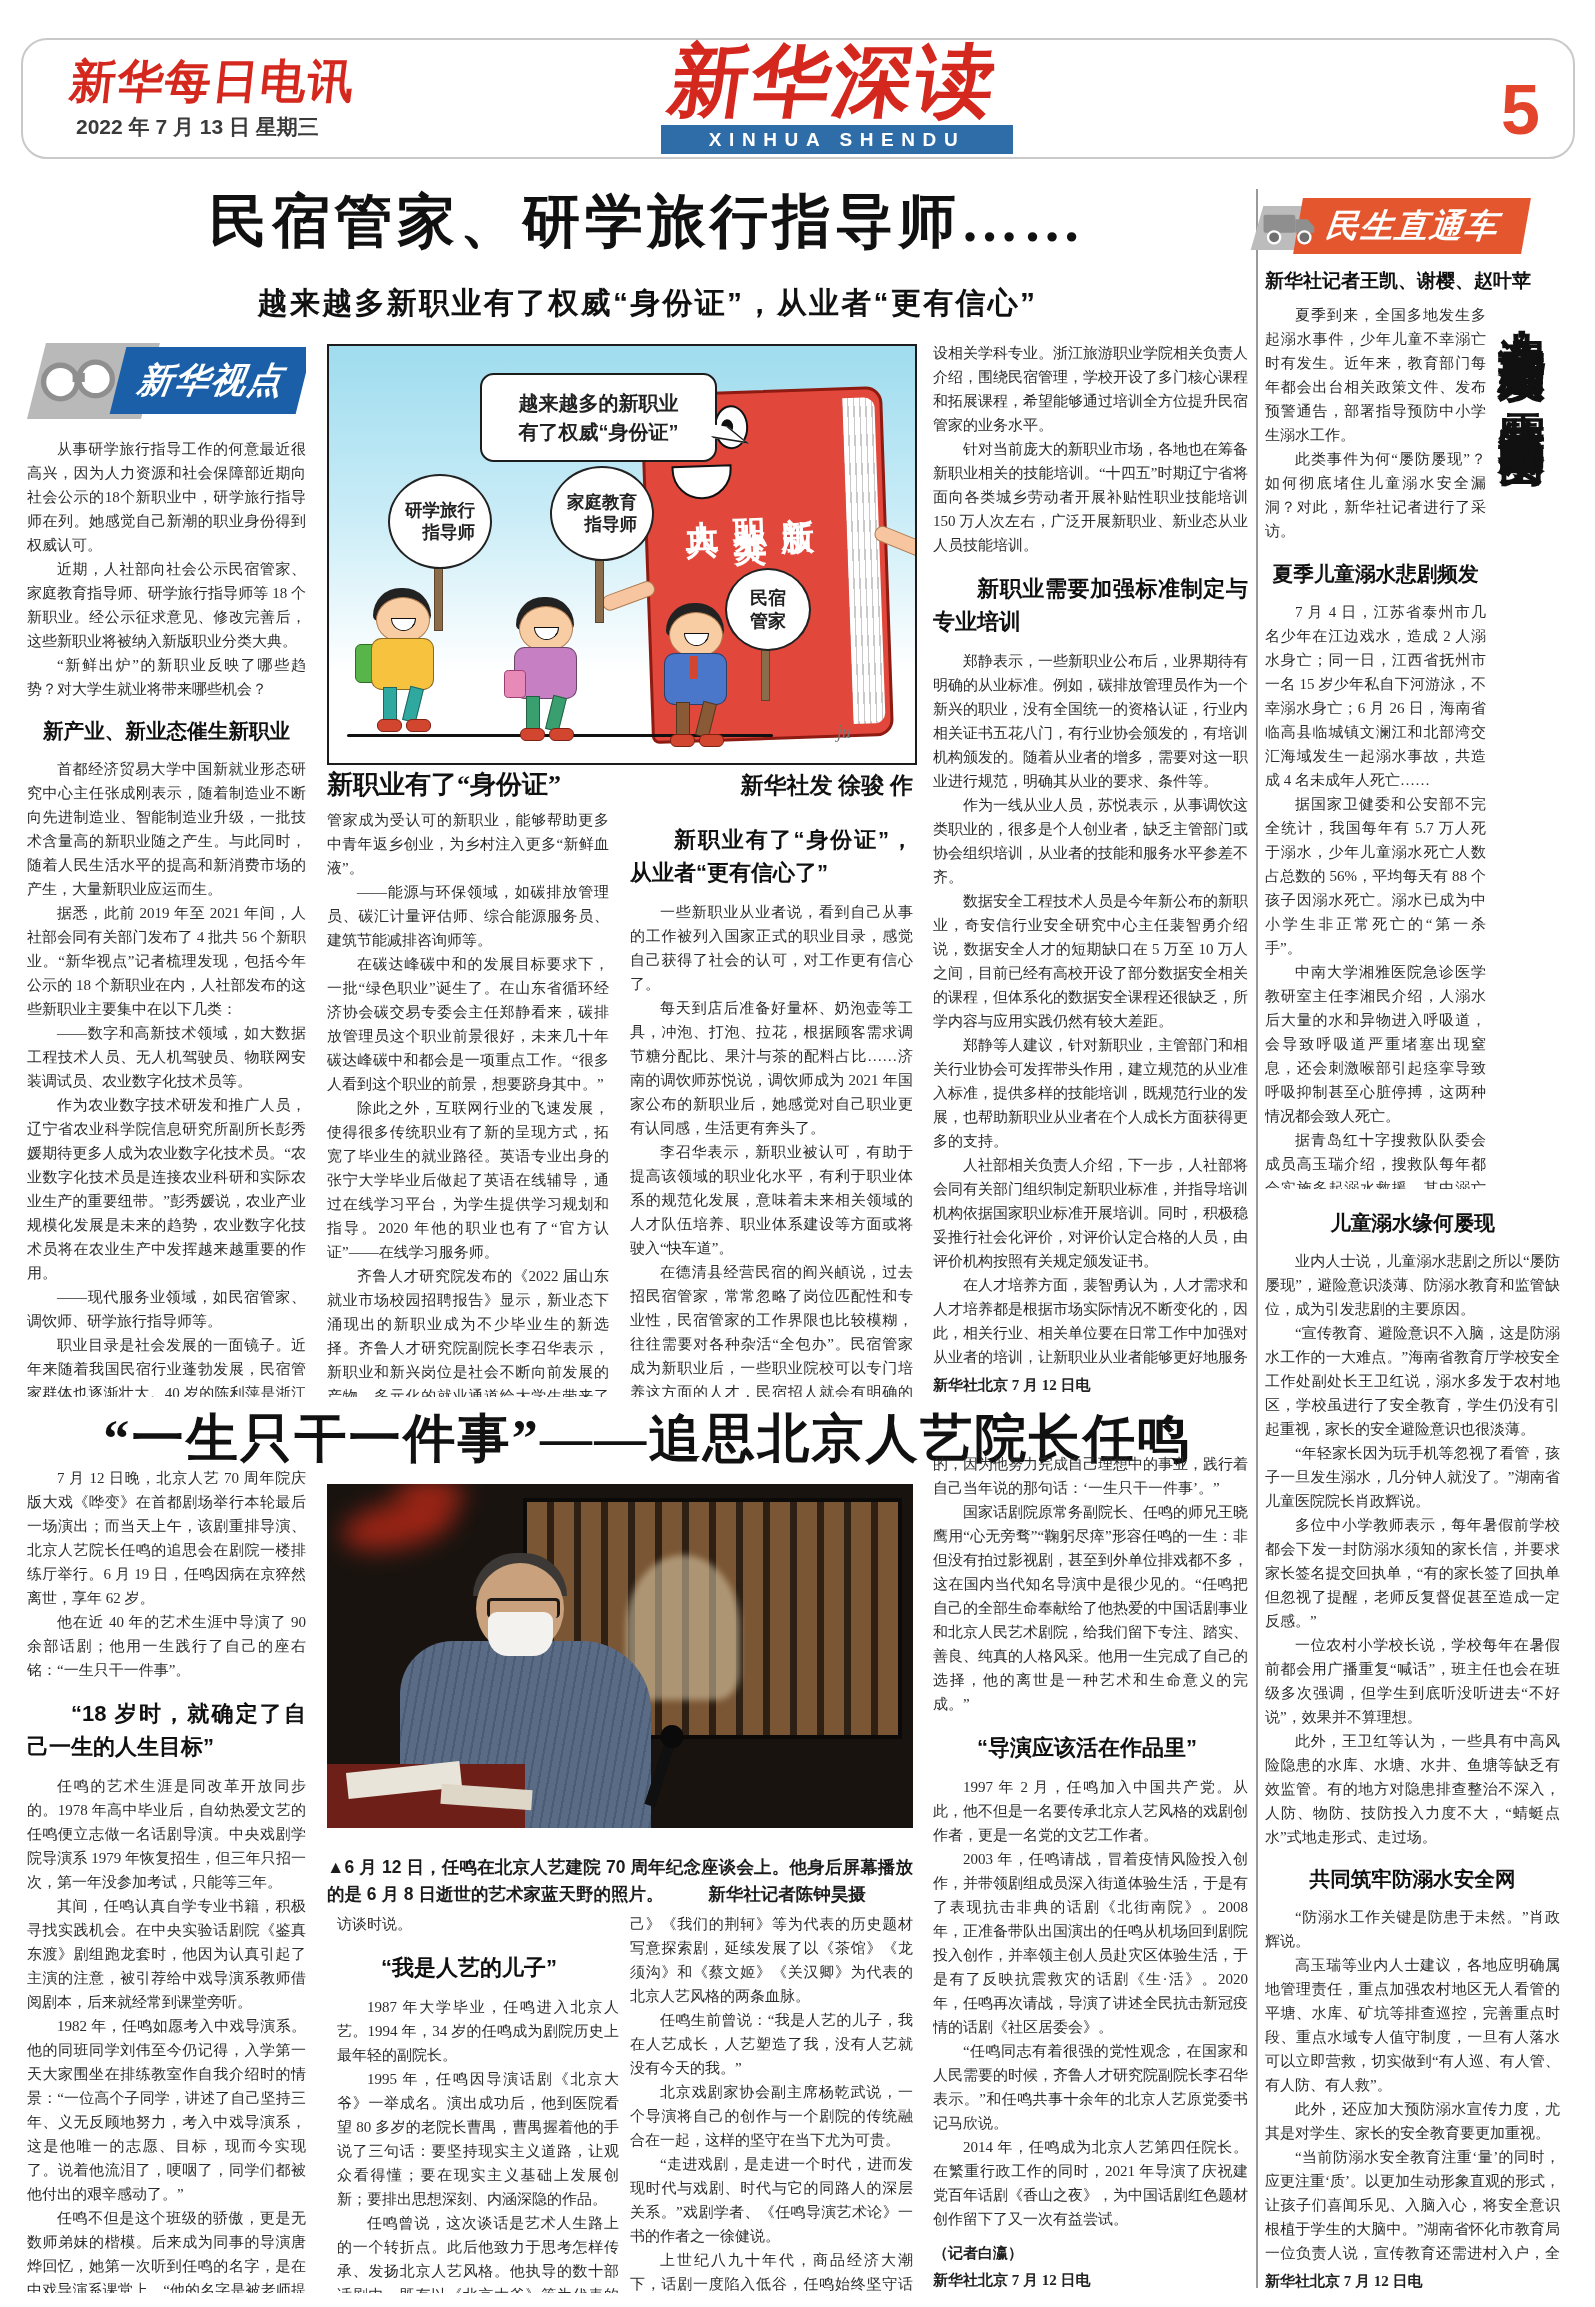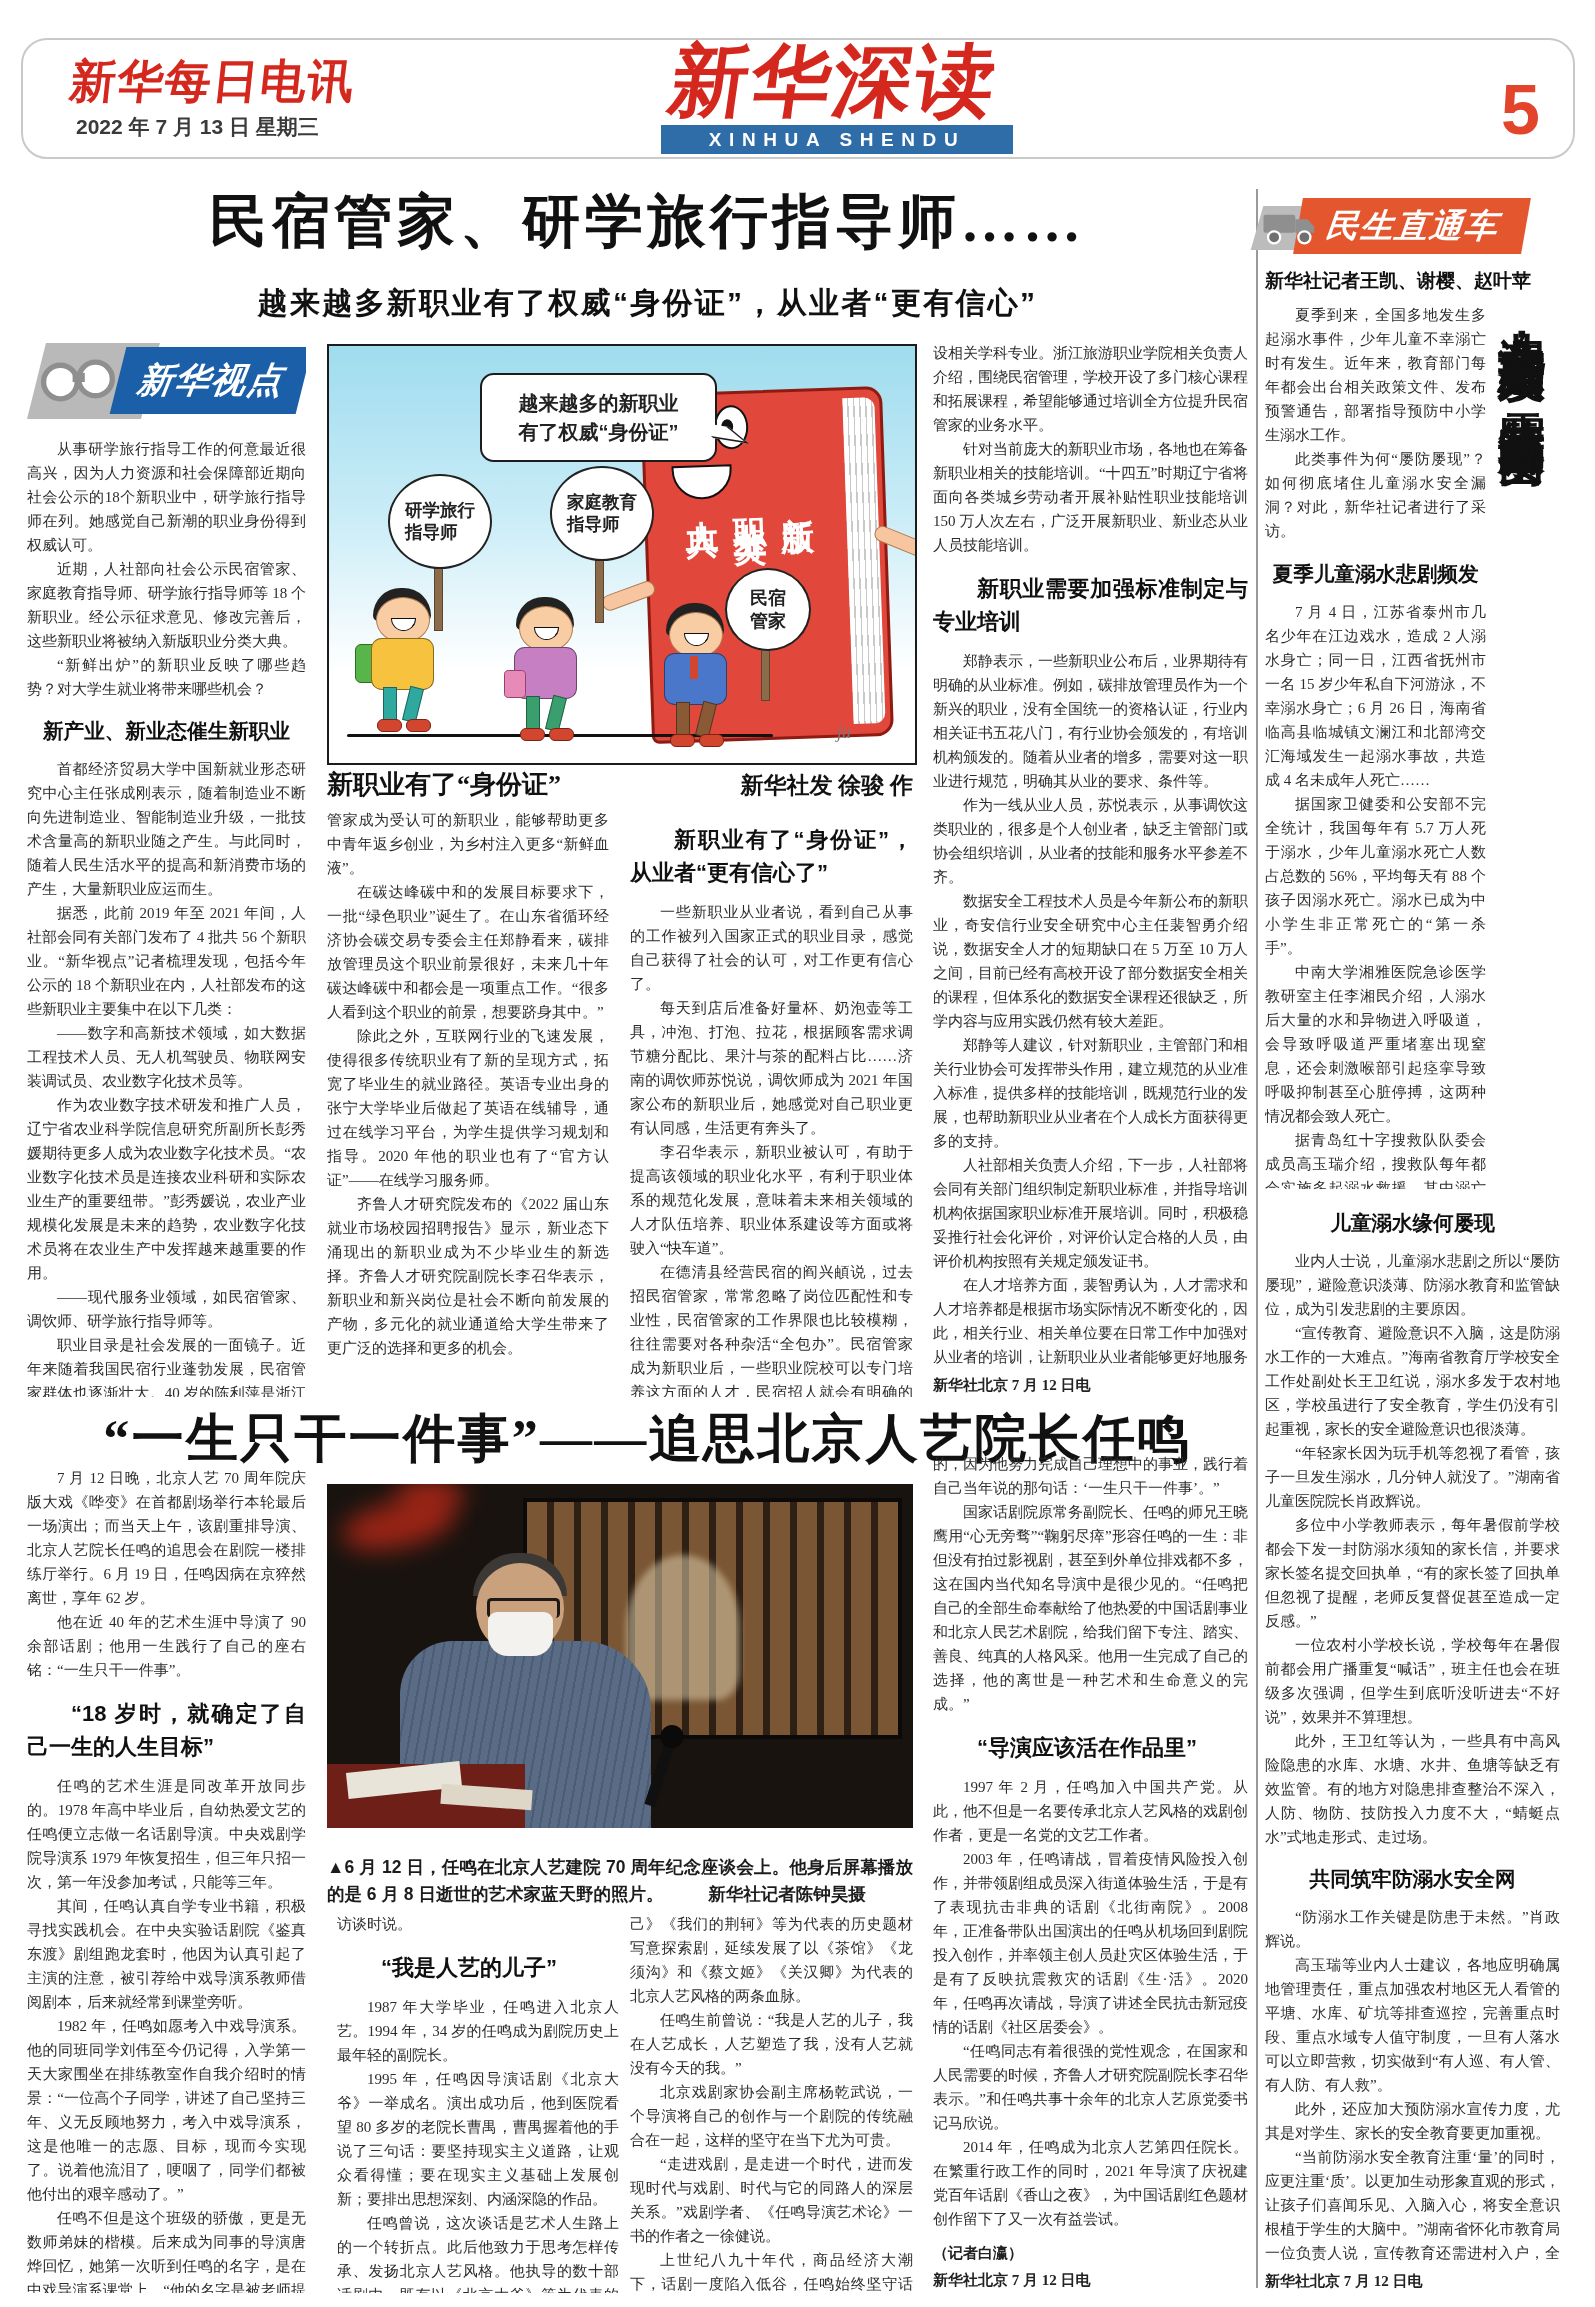--- a/index.html
+++ b/index.html
@@ -73,21 +73,21 @@
   .c-arm{position:absolute;width:53px;height:13.7px;background:#f7c6a0;border:1.5px solid #b07a4e;border-radius:7.6px;}
   .c-arm.a1{left:-49px;top:190px;transform:rotate(-18deg);}
   .c-arm.a2{right:-44px;top:145px;transform:rotate(24deg);}
   .c-bubble{position:absolute;left:151px;top:27px;width:233px;height:85px;background:#fff;
     border:2.7px solid #1c1c1c;border-radius:13.7px;display:flex;align-items:center;justify-content:center;
     text-align:center;font-weight:bold;font-size:20px;line-height:1.45;white-space:pre-line;
     font-family:"Liberation Sans",sans-serif;z-index:4;}
   .c-bubble::after{content:"";position:absolute;right:-20px;top:49px;width:26px;height:15px;background:#fff;
     border-bottom:2.7px solid #1c1c1c;border-right:2.7px solid #1c1c1c;transform:skewX(55deg) rotate(12deg);}
   .sign{position:absolute;background:#fff;border:2.7px solid #222;border-radius:50%;
-    display:flex;align-items:center;justify-content:center;text-align:left;font-weight:bold;
+    display:flex;align-items:center;justify-content:center;text-align:right;font-weight:bold;
     font-size:17.5px;line-height:1.25;white-space:pre-line;z-index:3;font-family:"Liberation Sans",sans-serif;}
   .stick{position:absolute;width:6.9px;background:#8a6b4a;border:0.8px solid #5d452c;z-index:2;}
   .c-sign1{left:59px;top:128px;width:100px;height:91px;}
   .c-sign2{left:221px;top:120px;width:100px;height:91px;}
   .c-sign3{left:396px;top:222px;width:82px;height:79px;font-size:18px;}
   .st1{left:105px;top:218px;height:65px;} .st2{left:266px;top:210px;height:65px;} .st3{left:432px;top:300px;height:53px;}
   .c-ground{position:absolute;left:18px;bottom:26px;width:426px;height:3px;background:#111;border-radius:1.5px;}
   .c-sign-credit{position:absolute;right:64px;bottom:20px;font-style:italic;color:#777;font-size:18px;}
   .kid{position:absolute;width:91px;height:145px;z-index:2;}
   .kid .hair{position:absolute;left:16.7px;top:0;width:58px;height:33px;background:#222;border-radius:30px 30px 6px 6px;}
@@ -249,20 +249,21 @@
     <div class="c-sign-credit">ju</div>
   </div>
   <div class="cartoon-caption">
     <span>新职业有了“身份证”</span>
     <span style="font-size:23px;">新华社发  徐骏  作</span>
   </div>
 
   <div class="col" style="left:327px;top:808px;width:282px;height:589px;">
     <div>
         <p class="para noindent">管家成为受认可的新职业，能够帮助更多中青年返乡创业，为乡村注入更多“新鲜血液”。</p>
+        <p class="para">——能源与环保领域，如碳排放管理员、碳汇计量评估师、综合能源服务员、建筑节能减排咨询师等。</p>
         <p class="para">在碳达峰碳中和的发展目标要求下，一批“绿色职业”诞生了。在山东省循环经济协会碳交易专委会主任郑静看来，碳排放管理员这个职业前景很好，未来几十年碳达峰碳中和都会是一项重点工作。“很多人看到这个职业的前景，想要跻身其中。”</p>
         <p class="para">除此之外，互联网行业的飞速发展，使得很多传统职业有了新的呈现方式，拓宽了毕业生的就业路径。英语专业出身的张宁大学毕业后做起了英语在线辅导，通过在线学习平台，为学生提供学习规划和指导。2020 年他的职业也有了“官方认证”——在线学习服务师。</p>
         <p class="para">齐鲁人才研究院发布的《2022 届山东就业市场校园招聘报告》显示，新业态下涌现出的新职业成为不少毕业生的新选择。齐鲁人才研究院副院长李召华表示，新职业和新兴岗位是社会不断向前发展的产物，多元化的就业通道给大学生带来了更广泛的选择和更多的机会。</p>
       </div>
   </div>
   <div class="col" style="left:630px;top:808px;width:283px;height:589px;">
     <div>
         <h4 class="lead-subhead">新职业有了“身份证”，从业者“更有信心了”</h4>
         <p class="para">一些新职业从业者说，看到自己从事的工作被列入国家正式的职业目录，感觉自己获得了社会的认可，对工作更有信心了。</p>
         <p class="para">每天到店后准备好量杯、奶泡壶等工具，冲泡、打泡、拉花，根据顾客需求调节糖分配比、果汁与茶的配料占比……济南的调饮师苏悦说，调饮师成为 2021 年国家公布的新职业后，她感觉对自己职业更有认同感，生活更有奔头了。</p>

